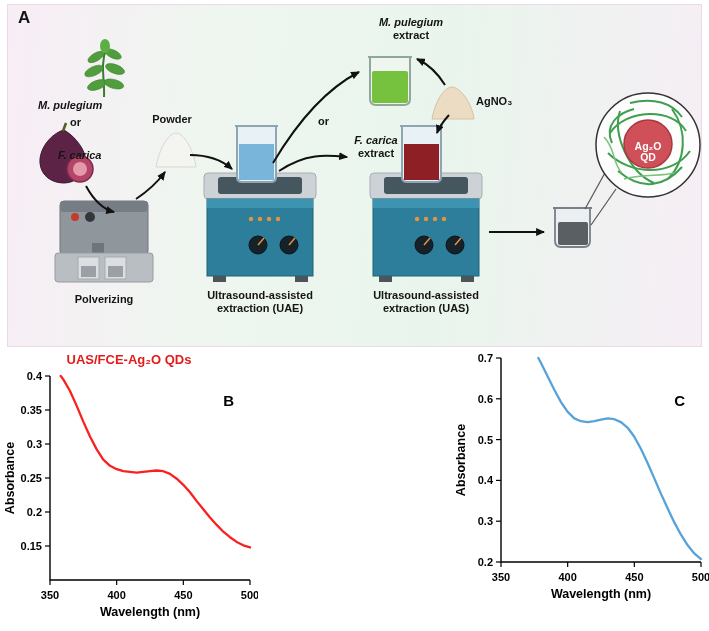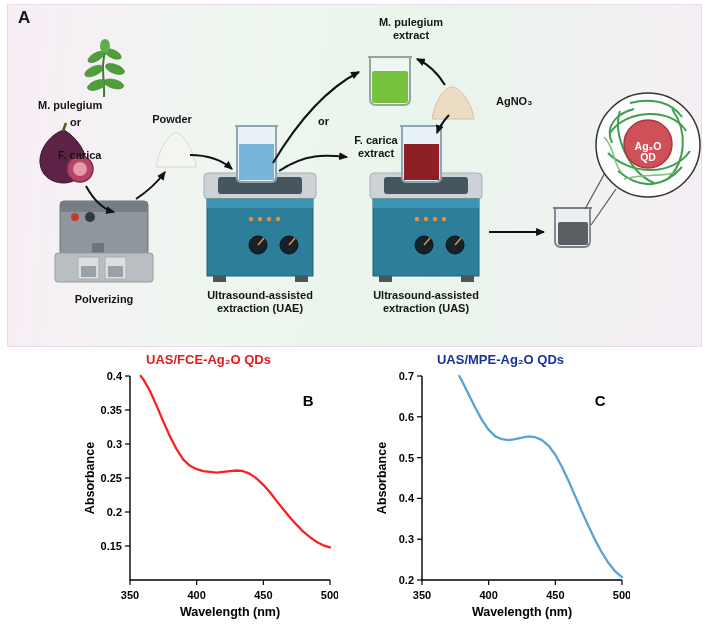--- a/index.html
+++ b/index.html
@@ -9,24 +9,24 @@
   }
   .panel-a{
     position:absolute;left:7px;top:4px;width:695px;height:343px;
     background:linear-gradient(95deg,#f8edf6 0%,#eef6ef 30%,#e9f5ec 62%,#f6eef5 100%);
     border:1px solid #ecd9e8;box-sizing:border-box;overflow:hidden;
   }
   .diagram{position:absolute;left:0;top:0;}
   .lbl{position:absolute;font-weight:bold;font-size:11px;color:#141414;
        white-space:nowrap;line-height:13px;}
   .center{transform:translateX(-50%);text-align:center;}
-  .it{}
+  .it{font-style:italic;}
   .qd-text{color:#ffffff;font-size:10.5px;line-height:11px;}
   .charts{position:absolute;left:0;top:352px;width:709px;display:flex;
-          justify-content:center;gap:34px;}
+          justify-content:space-between;gap:34px;}
   .chart{width:258px;position:relative;}
   .chart-title{text-align:center;font-weight:bold;font-size:13px;height:16px;
                margin-bottom:2px;}
   .chart-body svg text{font-family:"Liberation Sans",sans-serif;}
   .panel-letter{position:absolute;top:40px;right:24px;font-weight:bold;
                 font-size:15px;color:#000;}
 </style>
 </head>
 <body>
 
@@ -171,21 +171,21 @@
   </div>
   <div class="lbl center" style="left:403px;top:11px;">
     <span class="it">M. pulegium</span><br>
     <span>extract</span>
   </div>
   <div class="lbl" style="left:310px;top:110px;">or</div>
   <div class="lbl center" style="left:368px;top:129px;">
     <span class="it">F. carica</span><br>
     <span>extract</span>
   </div>
-  <div class="lbl" style="left:468px;top:90px;margin-left:20px;">AgNO₃</div>
+  <div class="lbl" style="left:468px;top:90px;">AgNO₃</div>
   <div class="lbl center" style="left:418px;top:284px;">
     <span>Ultrasound-assisted</span><br>
     <span>extraction (UAS)</span>
   </div>
   <div class="lbl center qd-text" style="left:640px;top:128px;margin-top:8px;">
     <span>Ag₂O</span><br>
     <span>QD</span>
   </div>
 </div>
 
@@ -214,21 +214,20 @@
           <text x="42" y="44.00000000000003" text-anchor="end" font-size="11" font-weight="bold">0.35</text>
           <line x1="50" y1="6" x2="45" y2="6" stroke="#000" stroke-width="1.2"></line>
           <text x="42" y="10" text-anchor="end" font-size="11" font-weight="bold">0.4</text>
           <path d="M60.7 6.0 L63.3 9.4 L70.0 21.0 L76.7 35.9 L83.3 51.6 L90.0 66.5 L96.7 79.4 L103.3 89.6 L110.0 95.8 L116.7 99.2 L123.3 101.2 L130.0 101.9 L136.7 102.6 L143.3 101.9 L150.0 101.2 L156.7 100.5 L163.3 101.2 L170.0 103.9 L176.7 108.7 L183.3 114.8 L190.0 122.3 L196.7 131.1 L203.3 139.3 L210.0 147.4 L216.7 154.9 L223.3 161.7 L230.0 167.2 L236.7 171.9 L243.3 175.3 L250.0 177.4 " fill="none" stroke="#fb2020" stroke-width="2.3" stroke-linecap="round" stroke-linejoin="round"></path>
           <text x="150" y="246" text-anchor="middle" font-size="12.5" font-weight="bold">Wavelength (nm)</text>
           <text x="14" y="108" text-anchor="middle" font-size="12.5" font-weight="bold" transform="rotate(-90 14 108)">Absorbance</text>
         </svg></div>
     <div class="panel-letter">B</div>
   </div>
   <div class="chart">
-    <div class="chart-title" style="color: rgb(23, 51, 155);">UAS/MPE-Ag₂O QDs</div>
     <div class="chart-body"><svg width="258" height="252" viewBox="0 0 258 252">
           <path d="M50 6 L50 210 L250 210" fill="none" stroke="#000" stroke-width="1.4"></path>
           <line x1="50" y1="210" x2="50" y2="215" stroke="#000" stroke-width="1.2"></line>
           <text x="50" y="229" text-anchor="middle" font-size="11" font-weight="bold">350</text>
           <line x1="116.66666666666666" y1="210" x2="116.66666666666666" y2="215" stroke="#000" stroke-width="1.2"></line>
           <text x="116.66666666666666" y="229" text-anchor="middle" font-size="11" font-weight="bold">400</text>
           <line x1="183.33333333333331" y1="210" x2="183.33333333333331" y2="215" stroke="#000" stroke-width="1.2"></line>
           <text x="183.33333333333331" y="229" text-anchor="middle" font-size="11" font-weight="bold">450</text>
           <line x1="250" y1="210" x2="250" y2="215" stroke="#000" stroke-width="1.2"></line>
           <text x="250" y="229" text-anchor="middle" font-size="11" font-weight="bold">500</text>

